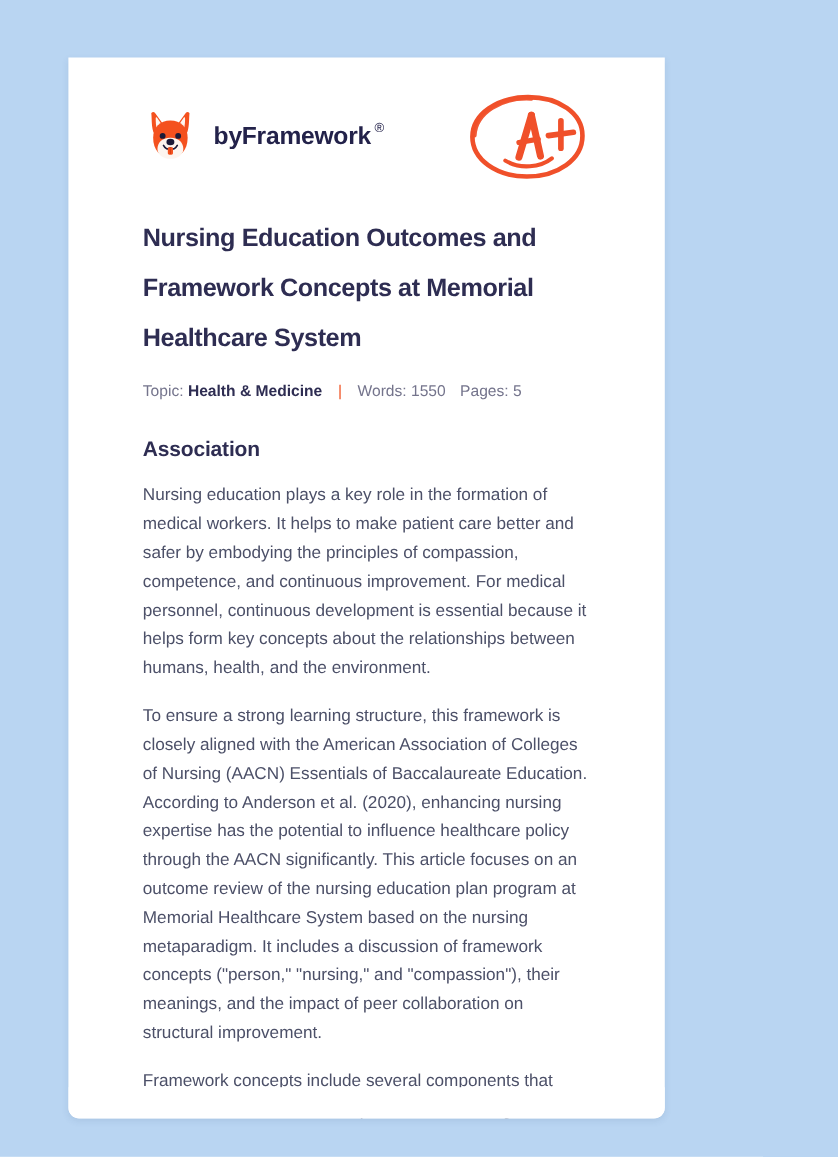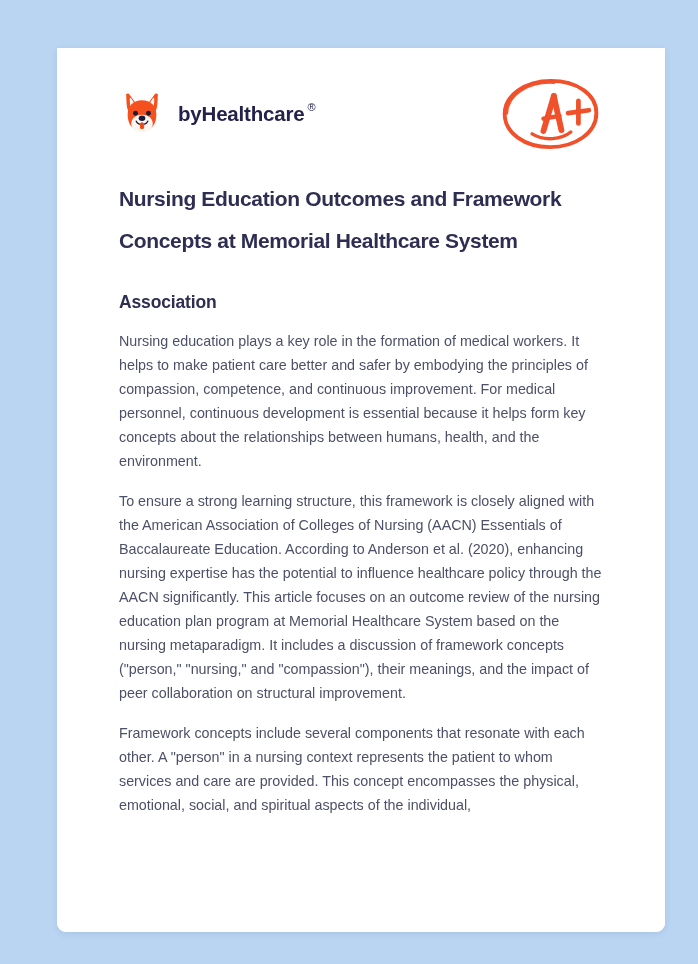--- a/index.html
+++ b/index.html
@@ -12,21 +12,21 @@
     background: #b9d5f2;
     font-family: "Liberation Sans", sans-serif;
     overflow: hidden;
   }
 
   
   .page {
     position: absolute;
     left: 57px;
     top: 48px;
-    width: 608px;
+    width: 497px;
     height: 884px;
     background: #ffffff;
     border-bottom-left-radius: 9px;
     border-bottom-right-radius: 9px;
     box-shadow: 0 2px 6px rgba(40, 70, 120, 0.10);
     overflow: hidden;
   }
 
   .page-inner {
     padding: 25px 62px 0 62px;
@@ -161,21 +161,21 @@
           <ellipse cx="32" cy="38" rx="4.6" ry="3.8" fill="#1b1b38"></ellipse>
 
           <path d="M24 42 C26 46 29 47 32 45" stroke="#1b1b38" stroke-width="1.9" fill="none" stroke-linecap="round"></path>
           <path d="M40 42 C38 46 35 47 32 45" stroke="#1b1b38" stroke-width="1.9" fill="none" stroke-linecap="round"></path>
 
           <path d="M29 45 C29 44 35 44 35 45 L35 51 C35 53.5 29 53.5 29 51 Z" fill="#f4511e"></path>
           <path d="M32 46 L32 51.5" stroke="#d33c12" stroke-width="1.1" stroke-linecap="round"></path>
         </svg>
         <div class="brand-text">
           <span>by </span>
-            <span>Healthcare</span>
+            <span>Framework</span>
             <span class="brand-reg">®</span>
         </div>
       </div>
 
       <svg class="grade-badge" viewBox="0 0 110 82">
 
         <path d="M55 6 C82 6 103 20 103 40 C103 61 81 76 54 76 C27 76 6 61 6 41 C6 21 28 6 55 6 Z" fill="none" stroke="#f0502a" stroke-width="4.1" stroke-linecap="round"></path>
         <path d="M58 7.5 C31 6 9 20 8 40" fill="none" stroke="#f0502a" stroke-width="3.4" stroke-linecap="round" opacity="0.95"></path>
 
         <path d="M47 59 L58 22" fill="none" stroke="#f0502a" stroke-width="6.2" stroke-linecap="round"></path>
@@ -184,20 +184,28 @@
 
         <path d="M73 40 L95 37" fill="none" stroke="#f0502a" stroke-width="5" stroke-linecap="round"></path>
         <path d="M84 27 L84 51" fill="none" stroke="#f0502a" stroke-width="5" stroke-linecap="round"></path>
 
         <path d="M35 62 C48 70 66 68 76 60" fill="none" stroke="#f0502a" stroke-width="3.6" stroke-linecap="round"></path>
       </svg>
     </div>
 
     <h1 class="doc-title">Nursing Education Outcomes and Framework Concepts at Memorial Healthcare System</h1>
 
+    <div class="doc-meta">
+      <span>Topic:</span>
+      <span>&nbsp;</span>
+      <span class="meta-topic-value">Health &amp; Medicine</span>
+      <span class="meta-sep">|</span>
+      <span class="meta-words">Words: 1550</span>
+      <span>Pages: 5</span>
+    </div>
 
     <h2 class="section-heading">Association</h2>
     <p class="para">Nursing education plays a key role in the formation of medical workers. It helps to make patient care better and safer by embodying the principles of compassion, competence, and continuous improvement. For medical personnel, continuous development is essential because it helps form key concepts about the relationships between humans, health, and the environment.</p>
     <p class="para tight">To ensure a strong learning structure, this framework is closely aligned with the American Association of Colleges of Nursing (AACN) Essentials of Baccalaureate Education. According to Anderson et al. (2020), enhancing nursing expertise has the potential to influence healthcare policy through the AACN significantly. This article focuses on an outcome review of the nursing education plan program at Memorial Healthcare System based on the nursing metaparadigm. It includes a discussion of framework concepts ("person," "nursing," and "compassion"), their meanings, and the impact of peer collaboration on structural improvement.</p>
 
     <p class="para">Framework concepts include several components that resonate with each other. A "person" in a nursing context represents the patient to whom services and care are provided. This concept encompasses the physical, emotional, social, and spiritual aspects of the individual,</p>
 
   </div>
   <div class="clip-fade"></div>
 </div>

